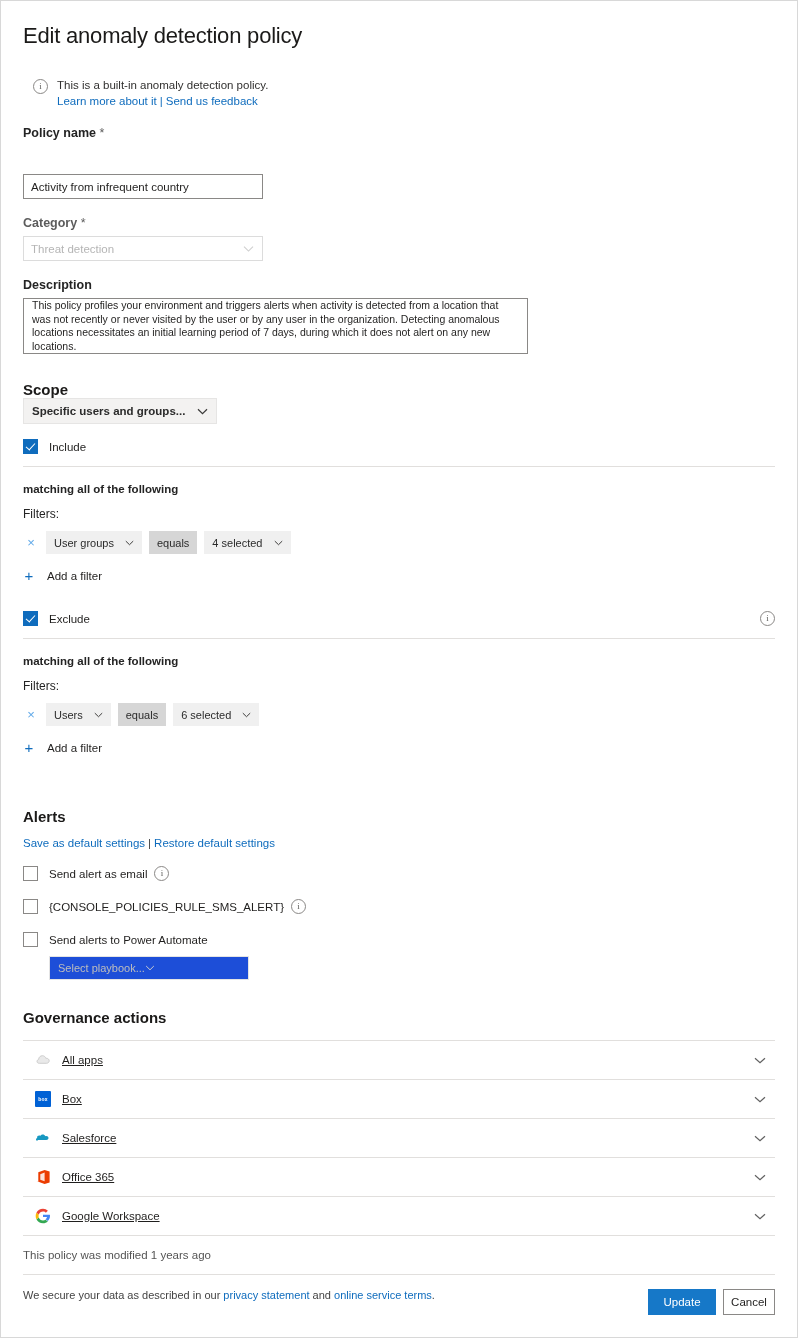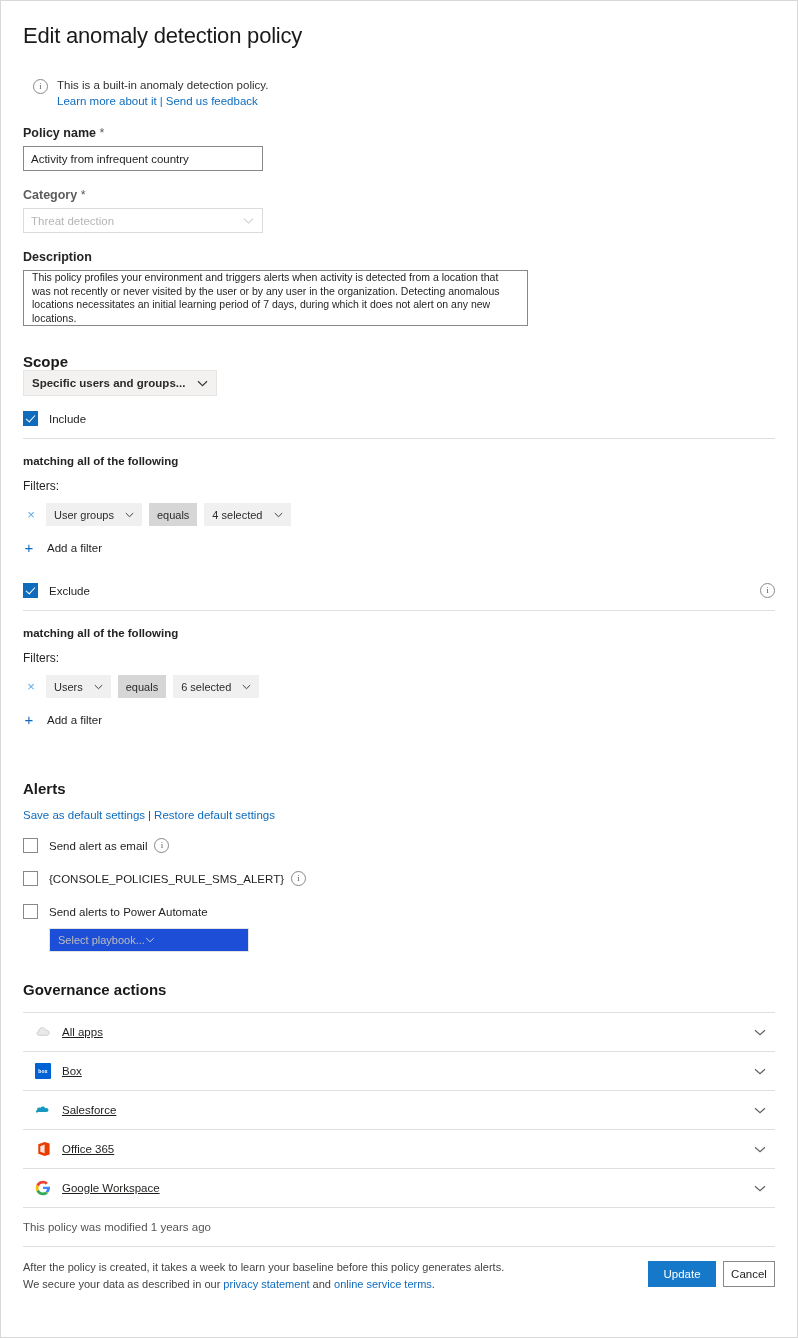--- a/index.html
+++ b/index.html
@@ -82,20 +82,21 @@
     width: 240px;
     height: 25px;
     box-sizing: border-box;
     border: 1px solid #8a8886;
     background: #fff;
     padding: 0 7px;
     font-family: "Liberation Sans", sans-serif;
     font-size: 11.5px;
     color: #201f1e;
     outline: none;
+    margin-top: 28px;
   }
   .select-box {
     position: relative;
     width: 240px;
     height: 25px;
     box-sizing: border-box;
     border: 1px solid #dcdcdc;
     background: #fff;
     display: flex;
     align-items: center;
@@ -577,21 +578,20 @@
       </div>
 
     </div>
 
     <div class="footer-note">This policy was modified 1 years ago</div>
 
     <div class="footer-rule"></div>
 
     <div class="footer-bar">
       <div class="footer-text">
-        <div>After the policy is created, it takes a week to learn your baseline before this policy generates alerts.</div>
         <div><span>We secure your data as described in our </span><a class="link" href="#">privacy statement</a><span> and </span><a class="link" href="#">online service terms</a><span>.</span></div>
       </div>
       <div class="btns">
         <div class="btn btn-primary">Update</div>
         <div class="btn btn-secondary">Cancel</div>
       </div>
     </div>
 
   </div>
 </div>

